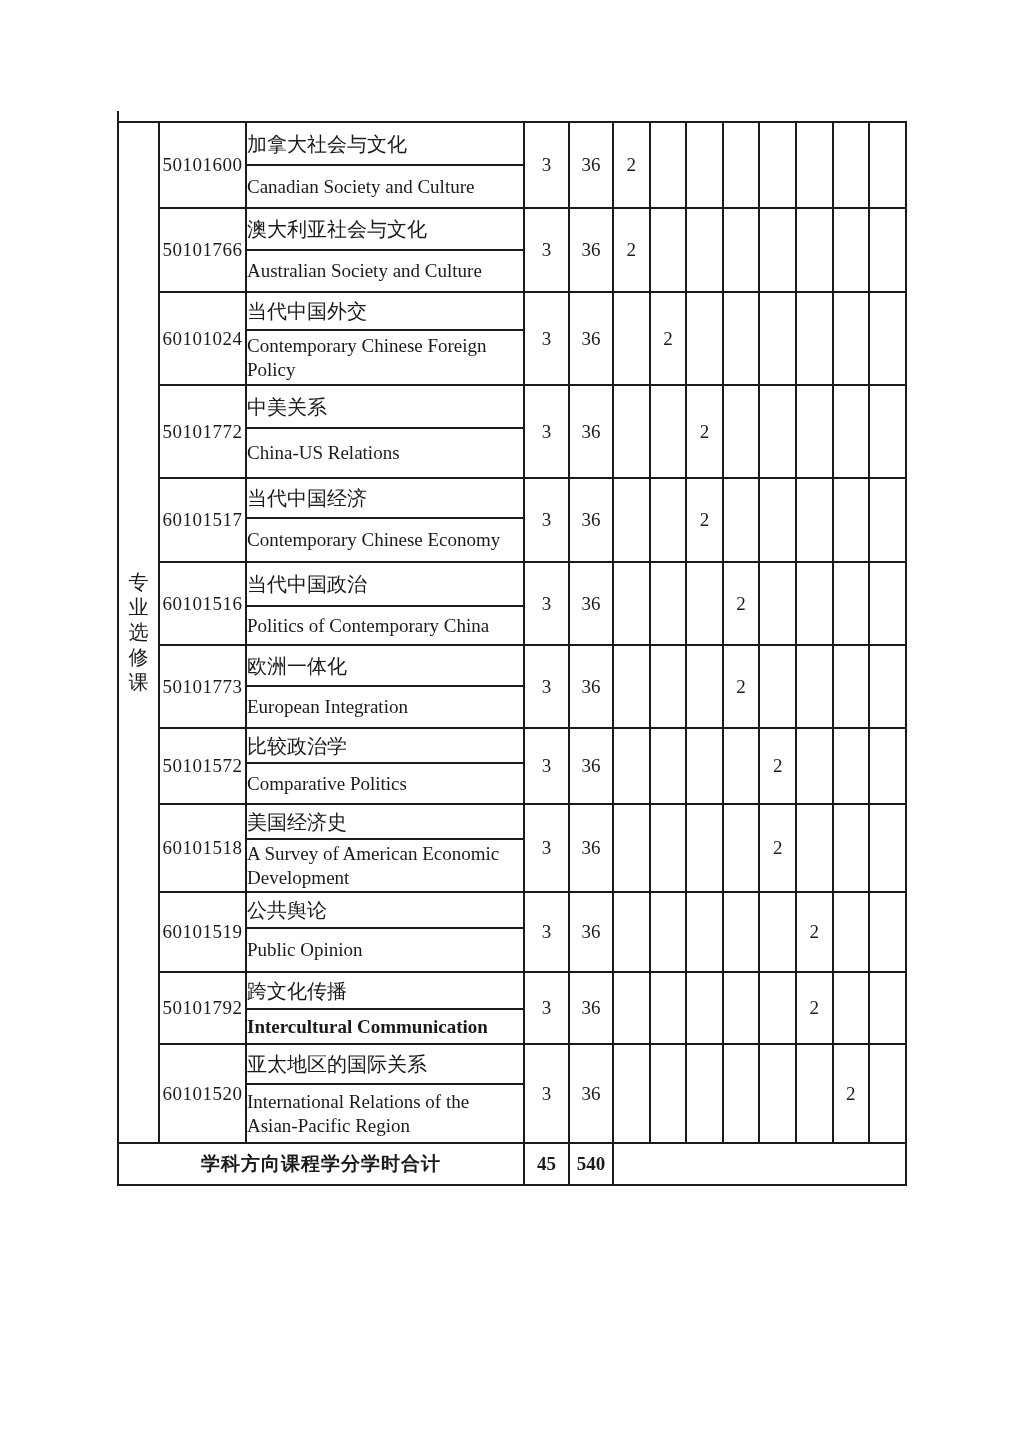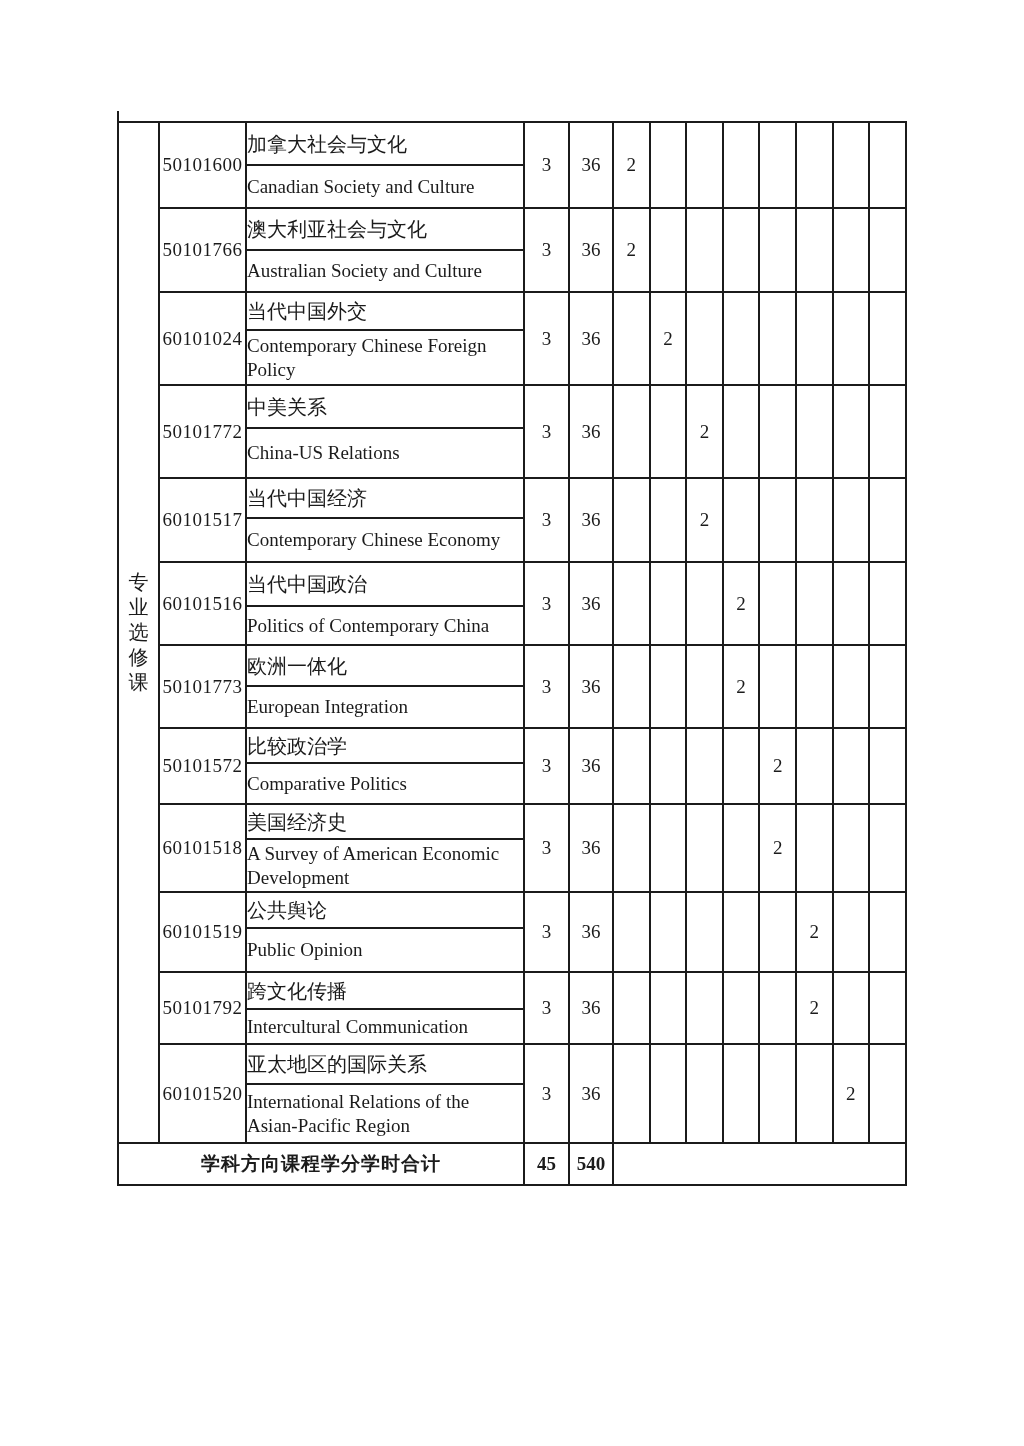--- a/index.html
+++ b/index.html
@@ -292,21 +292,21 @@
           <td class="num" rowspan="2">36</td>
           <td class="num" rowspan="2"></td>
           <td class="num" rowspan="2"></td>
           <td class="num" rowspan="2"></td>
           <td class="num" rowspan="2"></td>
           <td class="num" rowspan="2"></td>
           <td class="num" rowspan="2">2</td>
           <td class="num" rowspan="2"></td>
           <td class="num" rowspan="2"></td>
         </tr>
-        <tr style="height: 35px;">
+        <tr style="height: 35px; font-weight: bold;">
           <td class="name en">Intercultural Communication</td>
         </tr>
         <tr style="height: 40px;">
           <td class="code" rowspan="2">60101520</td>
           <td class="name">亚太地区的国际关系</td>
           <td class="num" rowspan="2">3</td>
           <td class="num" rowspan="2">36</td>
           <td class="num" rowspan="2"></td>
           <td class="num" rowspan="2"></td>
           <td class="num" rowspan="2"></td>

